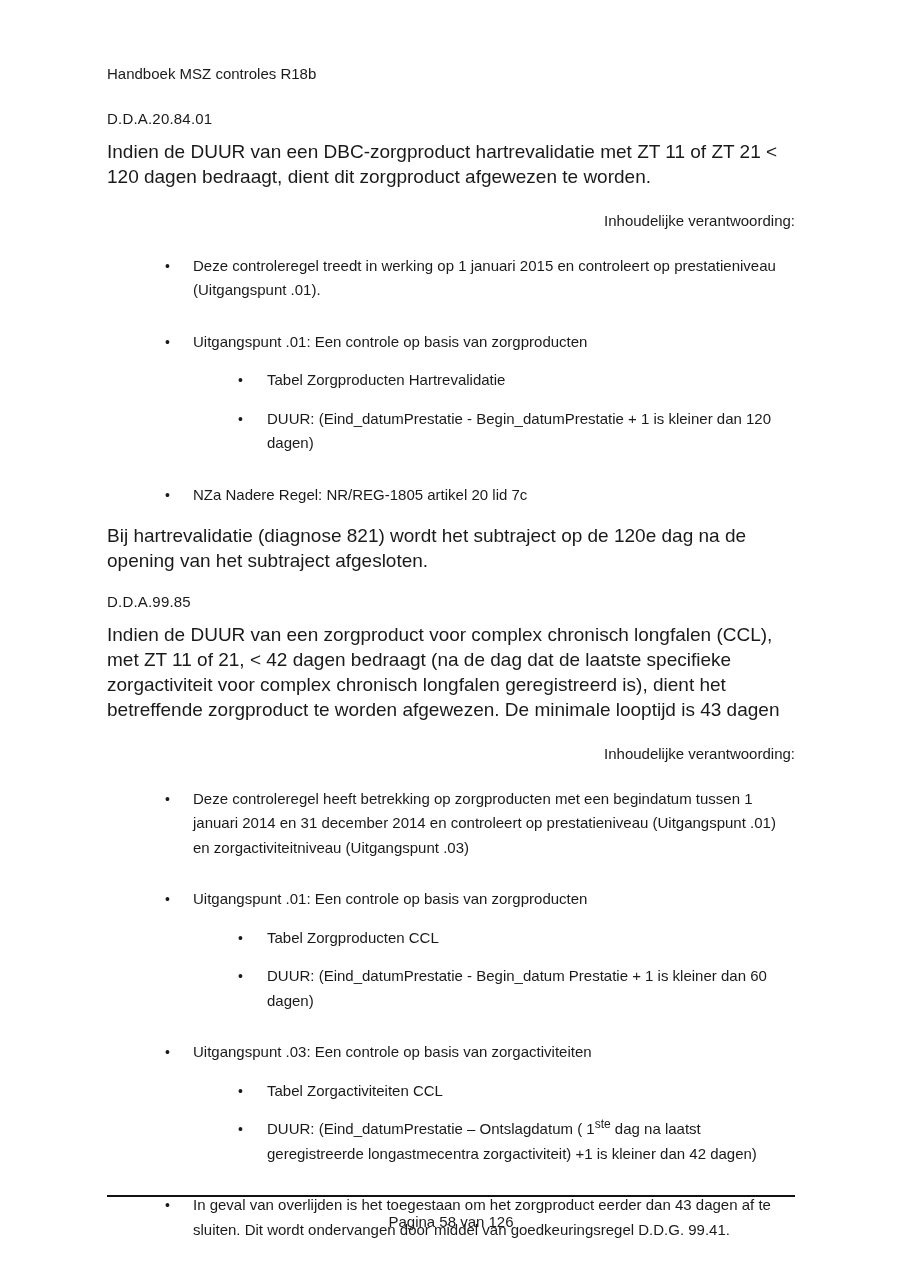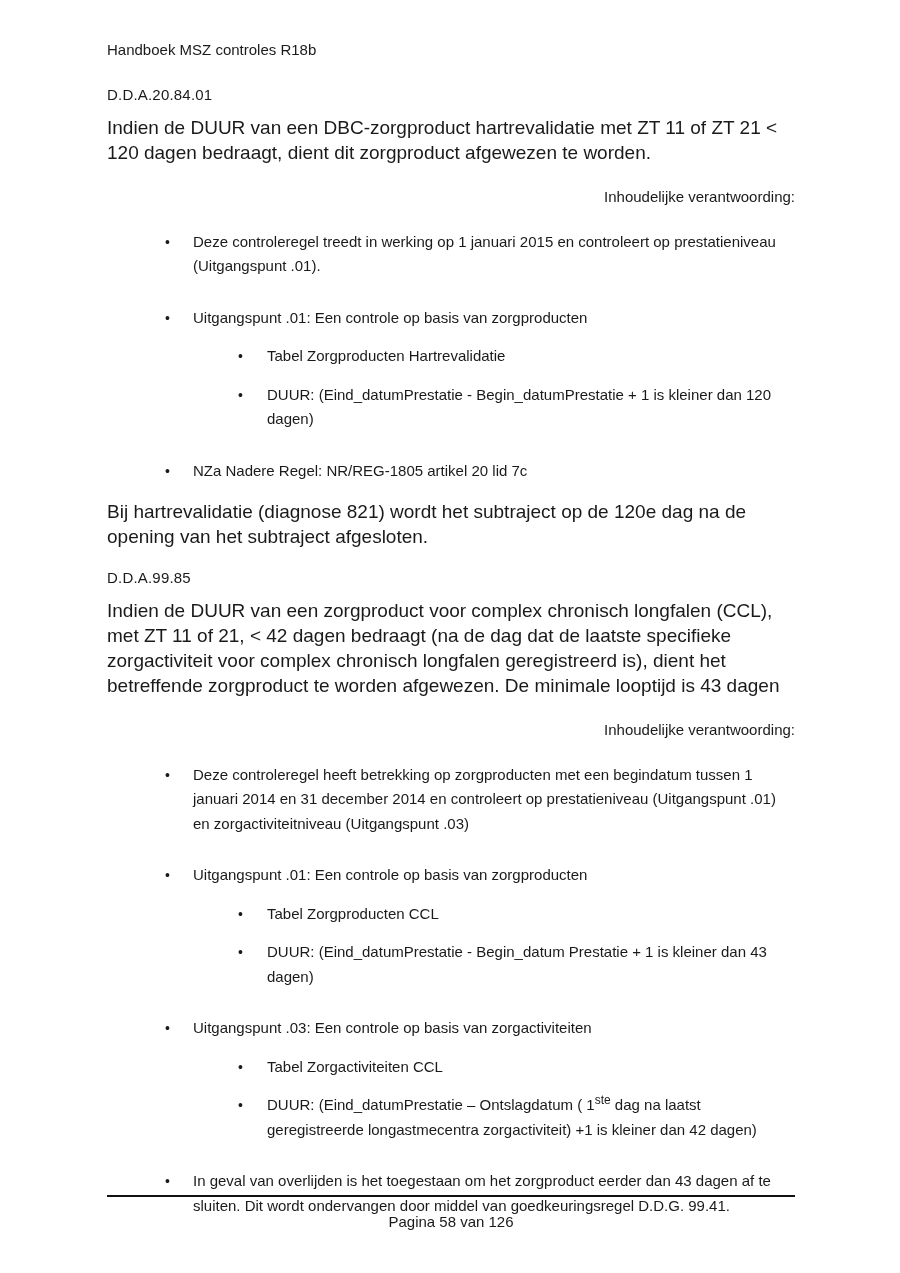--- a/index.html
+++ b/index.html
@@ -9,21 +9,21 @@
     height: 1273px;
     background: #ffffff;
     color: #1a1a1a;
     font-family: "Liberation Sans", sans-serif;
     position: relative;
     overflow: hidden;
   }
   .page {
     position: absolute;
     left: 107px;
-    top: 39px;
+    top: 63px;
     width: 688px;
   }
   .doc-header {
     font-size: 15px;
     line-height: 21px;
     margin-bottom: 22px;
   }
   .section-heading {
     font-size: 15px;
     font-weight: normal;
@@ -130,21 +130,21 @@
       <div class="bullet l1">
         <span class="dot">•</span>
         <span class="btext">Uitgangspunt .01: Een controle op basis van zorgproducten</span>
       </div>
       <div class="bullet l2">
         <span class="dot">•</span>
         <span class="btext">Tabel Zorgproducten CCL</span>
       </div>
       <div class="bullet l2">
         <span class="dot">•</span>
-        <span class="btext">DUUR: (Eind_datumPrestatie - Begin_datum Prestatie + 1 is kleiner dan 43 dagen)</span>
+        <span class="btext">DUUR: (Eind_datumPrestatie - Begin_datum Prestatie + 1 is kleiner dan 60 dagen)</span>
       </div>
       <div class="gap-lg"></div>
       <div class="bullet l1">
         <span class="dot">•</span>
         <span class="btext">Uitgangspunt .03: Een controle op basis van zorgactiviteiten</span>
       </div>
       <div class="bullet l2">
         <span class="dot">•</span>
         <span class="btext">Tabel Zorgactiviteiten CCL</span>
       </div>

